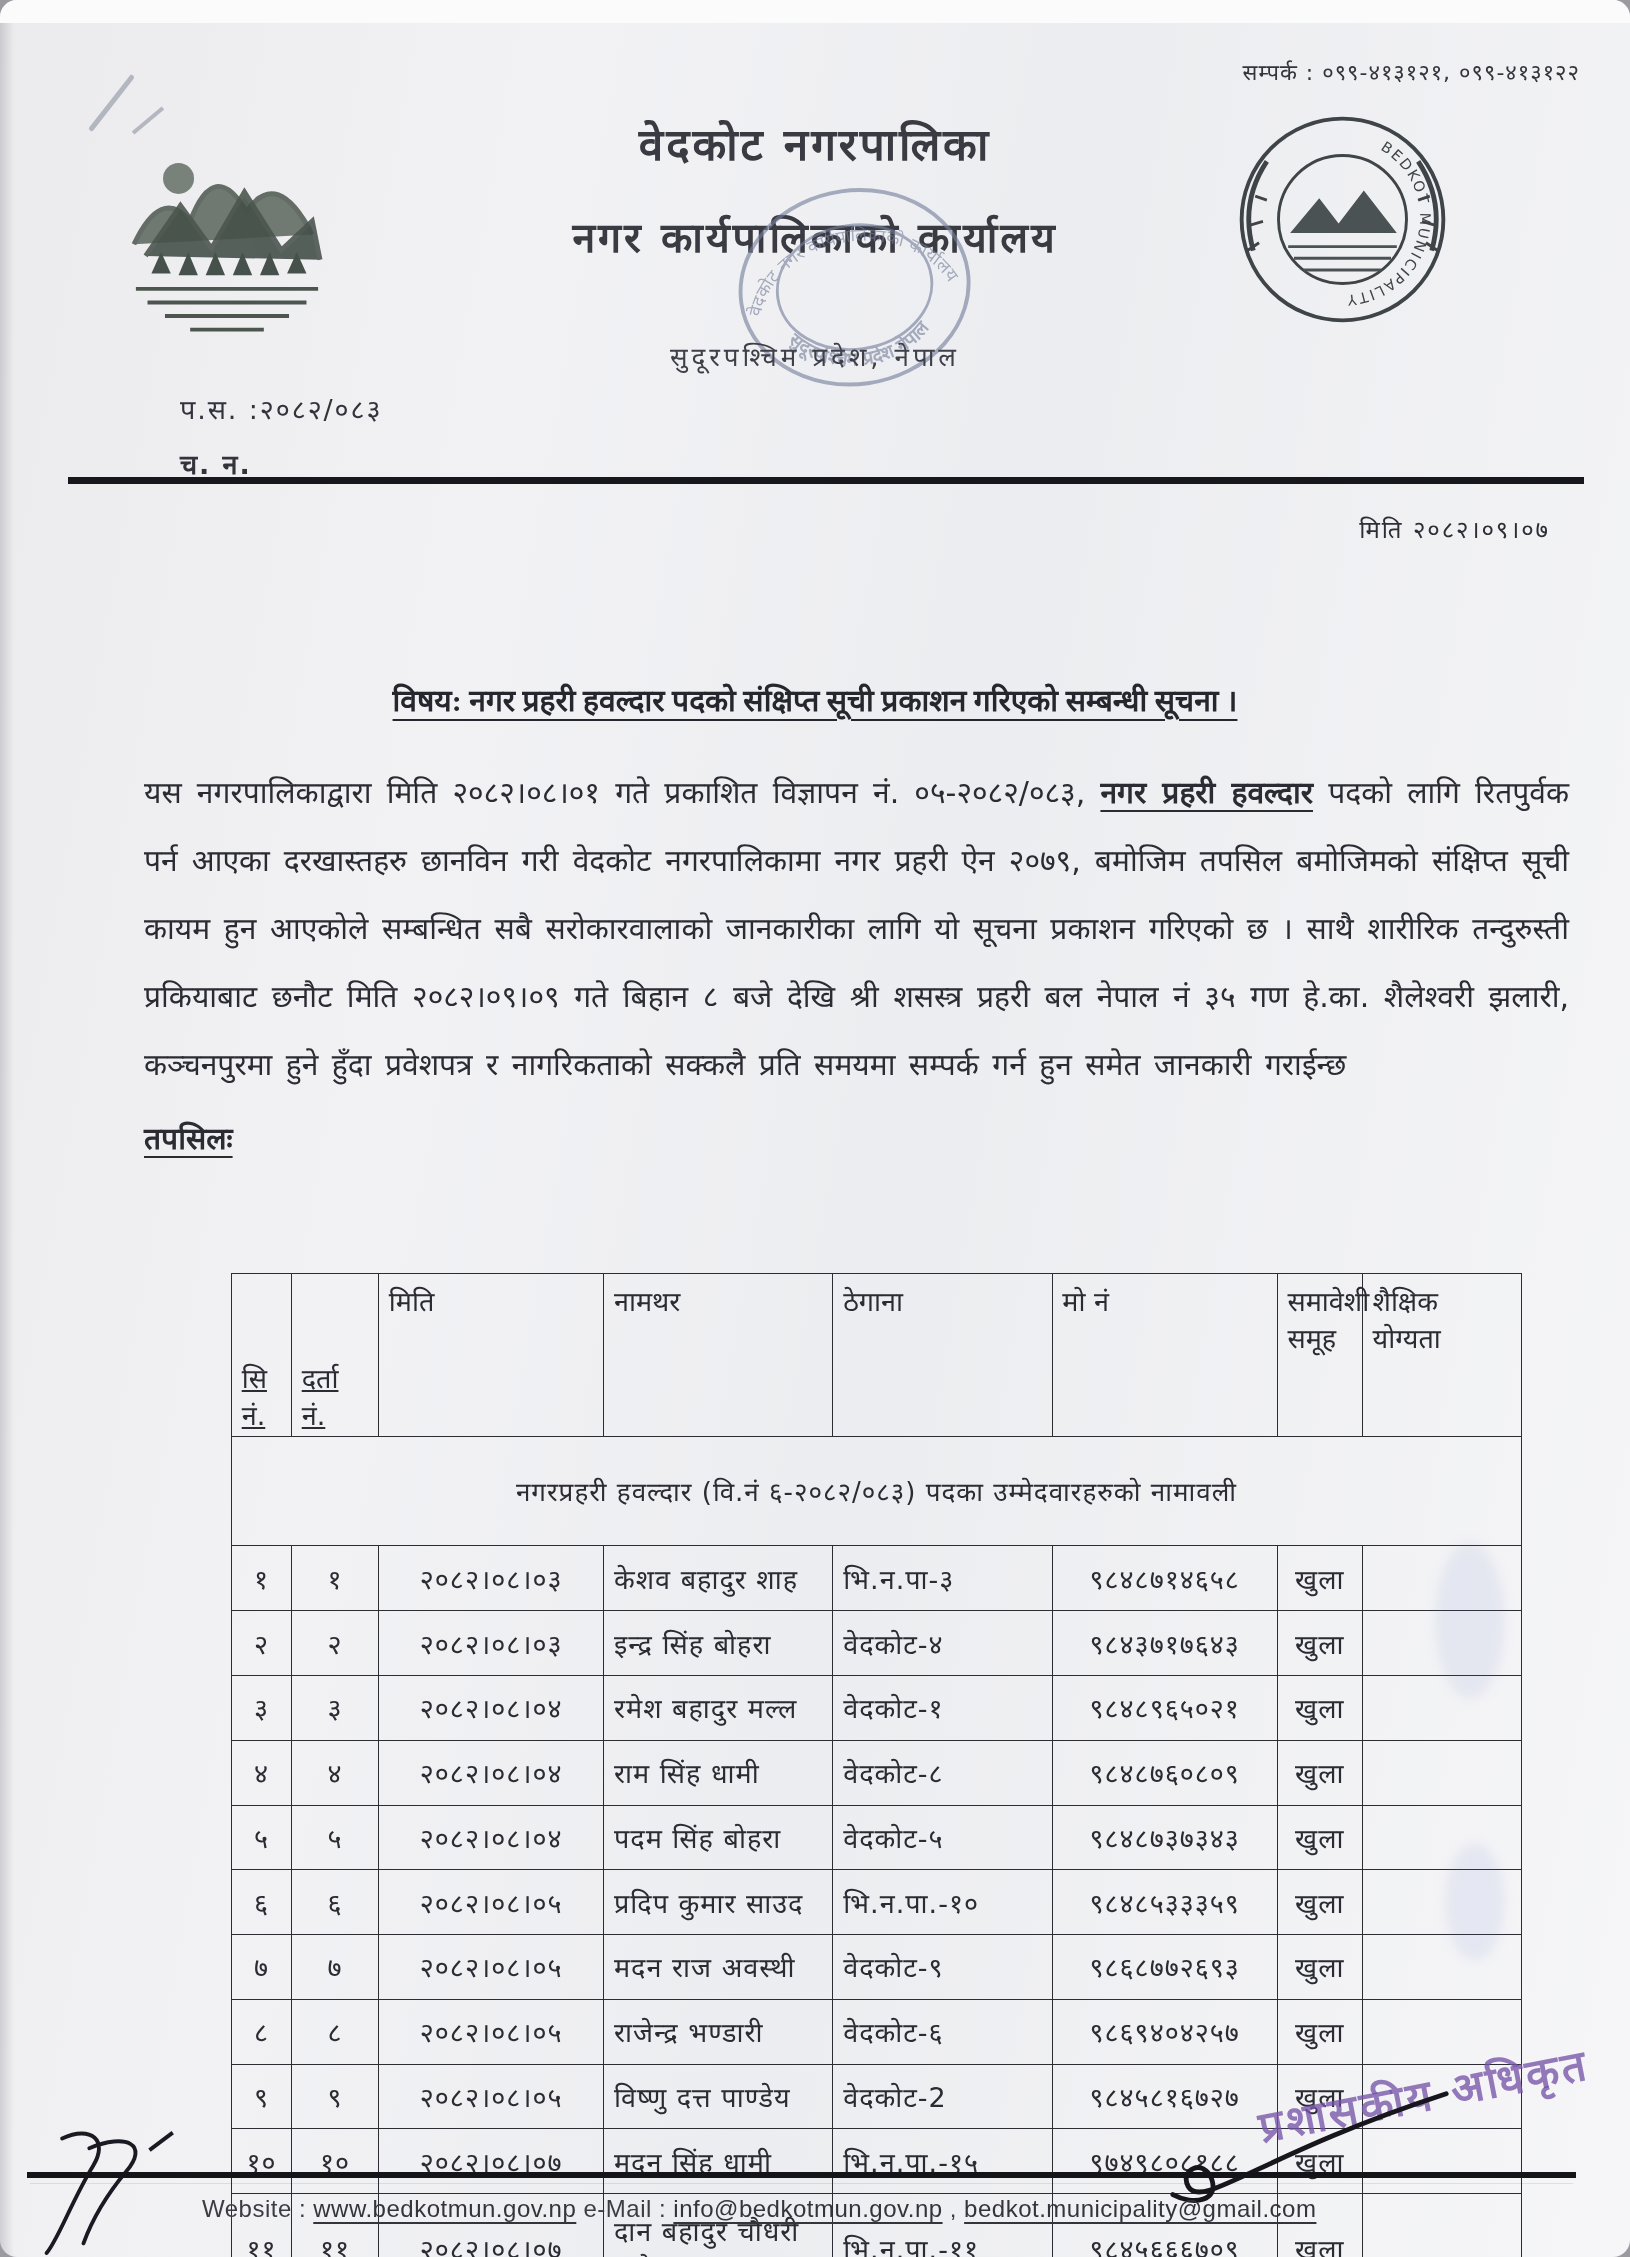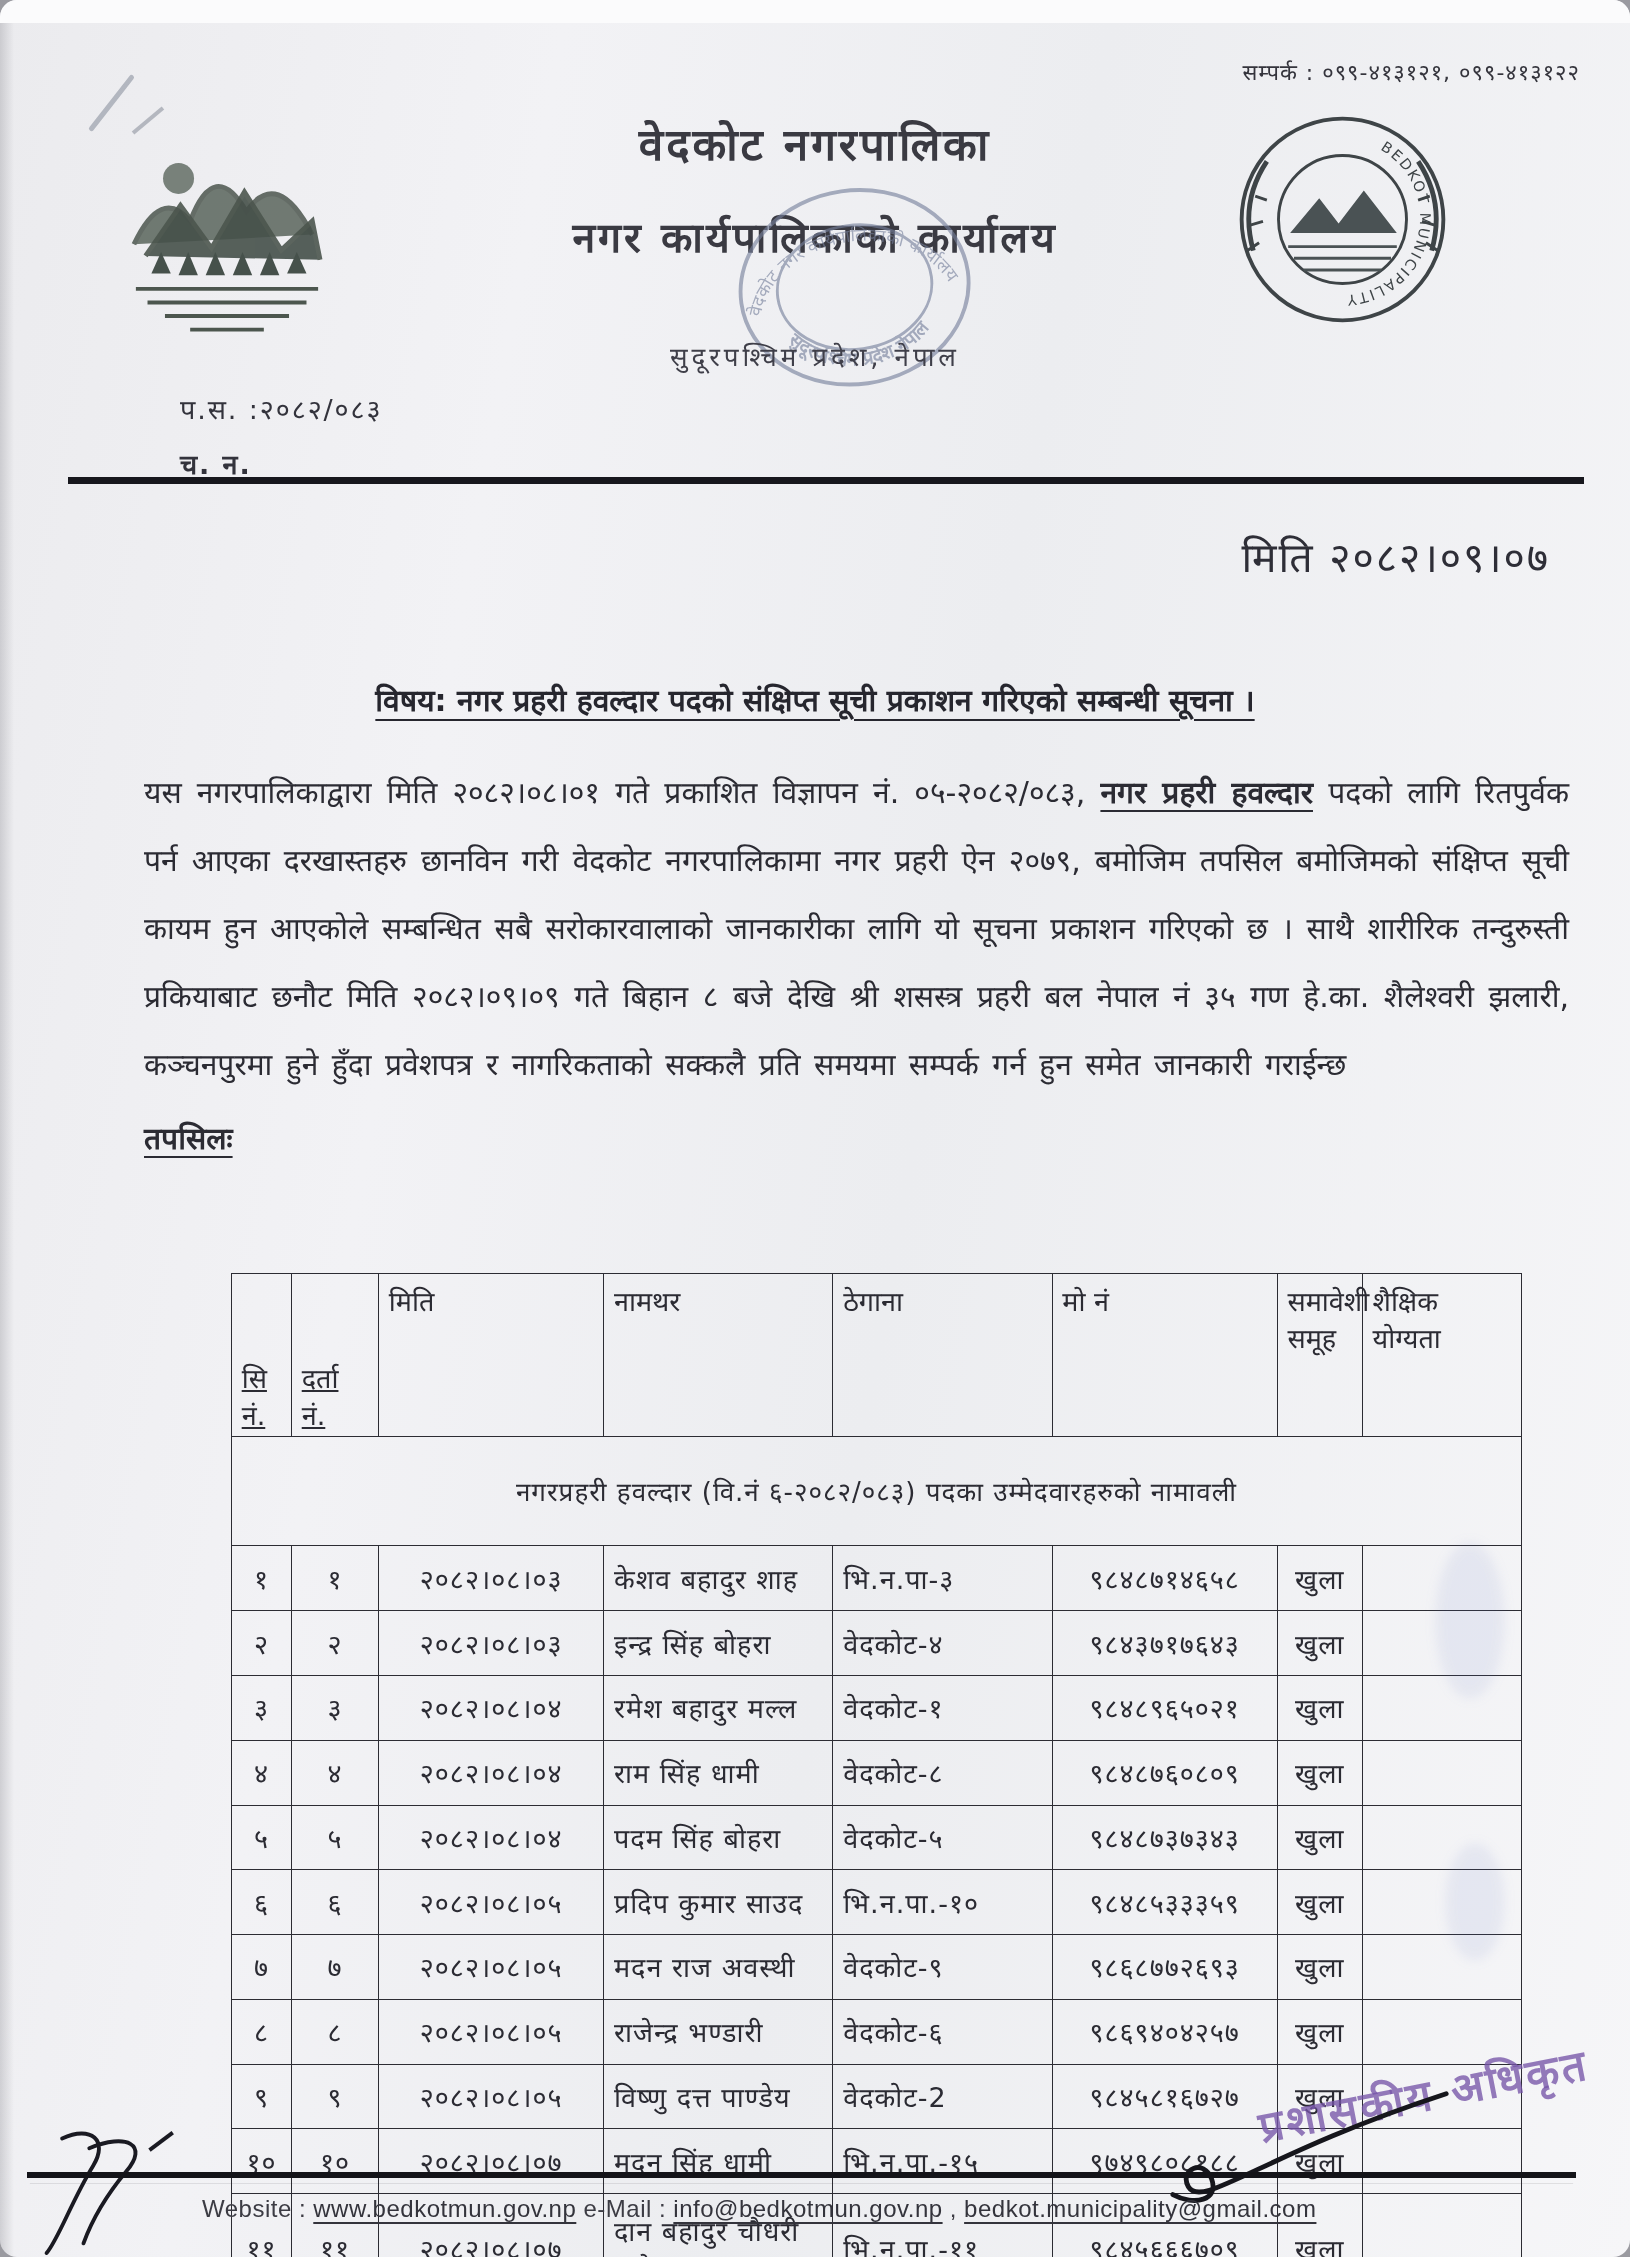--- a/index.html
+++ b/index.html
@@ -23,25 +23,25 @@
   .seal-right{position:absolute;left:1230px;top:105px;}
   .center-stamp{position:absolute;left:713px;top:163px;opacity:.62;transform:rotate(-8deg);}
   .pen-mark{position:absolute;left:109px;top:68px;width:4.9px;height:70px;background:#9aa0ab;
     transform:rotate(38deg);border-radius:2.9px;opacity:.7;}
   .pen-mark2{position:absolute;left:146px;top:101px;width:3.9px;height:39px;background:#8d939f;
     transform:rotate(50deg);opacity:.6;}
 
   .ref-block{position:absolute;left:180px;top:390px;font-size:27px;letter-spacing:1.9px;color:#33333c;}
   .ref-line2{margin-top:17.5px;font-weight:bold;}
   .rule{position:absolute;left:68px;top:477px;width:1516px;height:6.8px;background:#17171d;}
-  .date-line{position:absolute;top:528px;right:80px;font-size:41px;letter-spacing:1.9px;color:#2e2e37;}
+  .date-line{position:absolute;top:512px;right:80px;font-size:24px;letter-spacing:1.9px;color:#2e2e37;}
 
   .subject{position:absolute;top:679px;left:0;width:100%;text-align:center;}
   .subject span{font-size:30px;font-weight:bold;color:#26262e;
-    text-decoration:underline;text-decoration-thickness:2.4px;text-underline-offset:7.8px;}
+    text-decoration:underline;text-decoration-thickness:2.4px;text-underline-offset:7.8px;font-family:Liberation Serif, serif;}
 
   .body-text{position:absolute;left:144px;top:759px;width:1425px;font-size:30px;
     line-height:68px;text-align:justify;color:#2b2b33;word-spacing:3.9px;}
   .u-bold{font-weight:bold;text-decoration:underline;text-decoration-thickness:1.9px;text-underline-offset:6.8px;}
   .tapasil{display:block;margin-top:5.8px;font-weight:bold;text-decoration:underline;
     text-decoration-thickness:1.9px;text-underline-offset:6.8px;}
 
   
   .table-wrap{position:absolute;left:231px;top:1273px;}
   table.cand{border-collapse:collapse;table-layout:fixed;width:1291px;background:transparent;}

